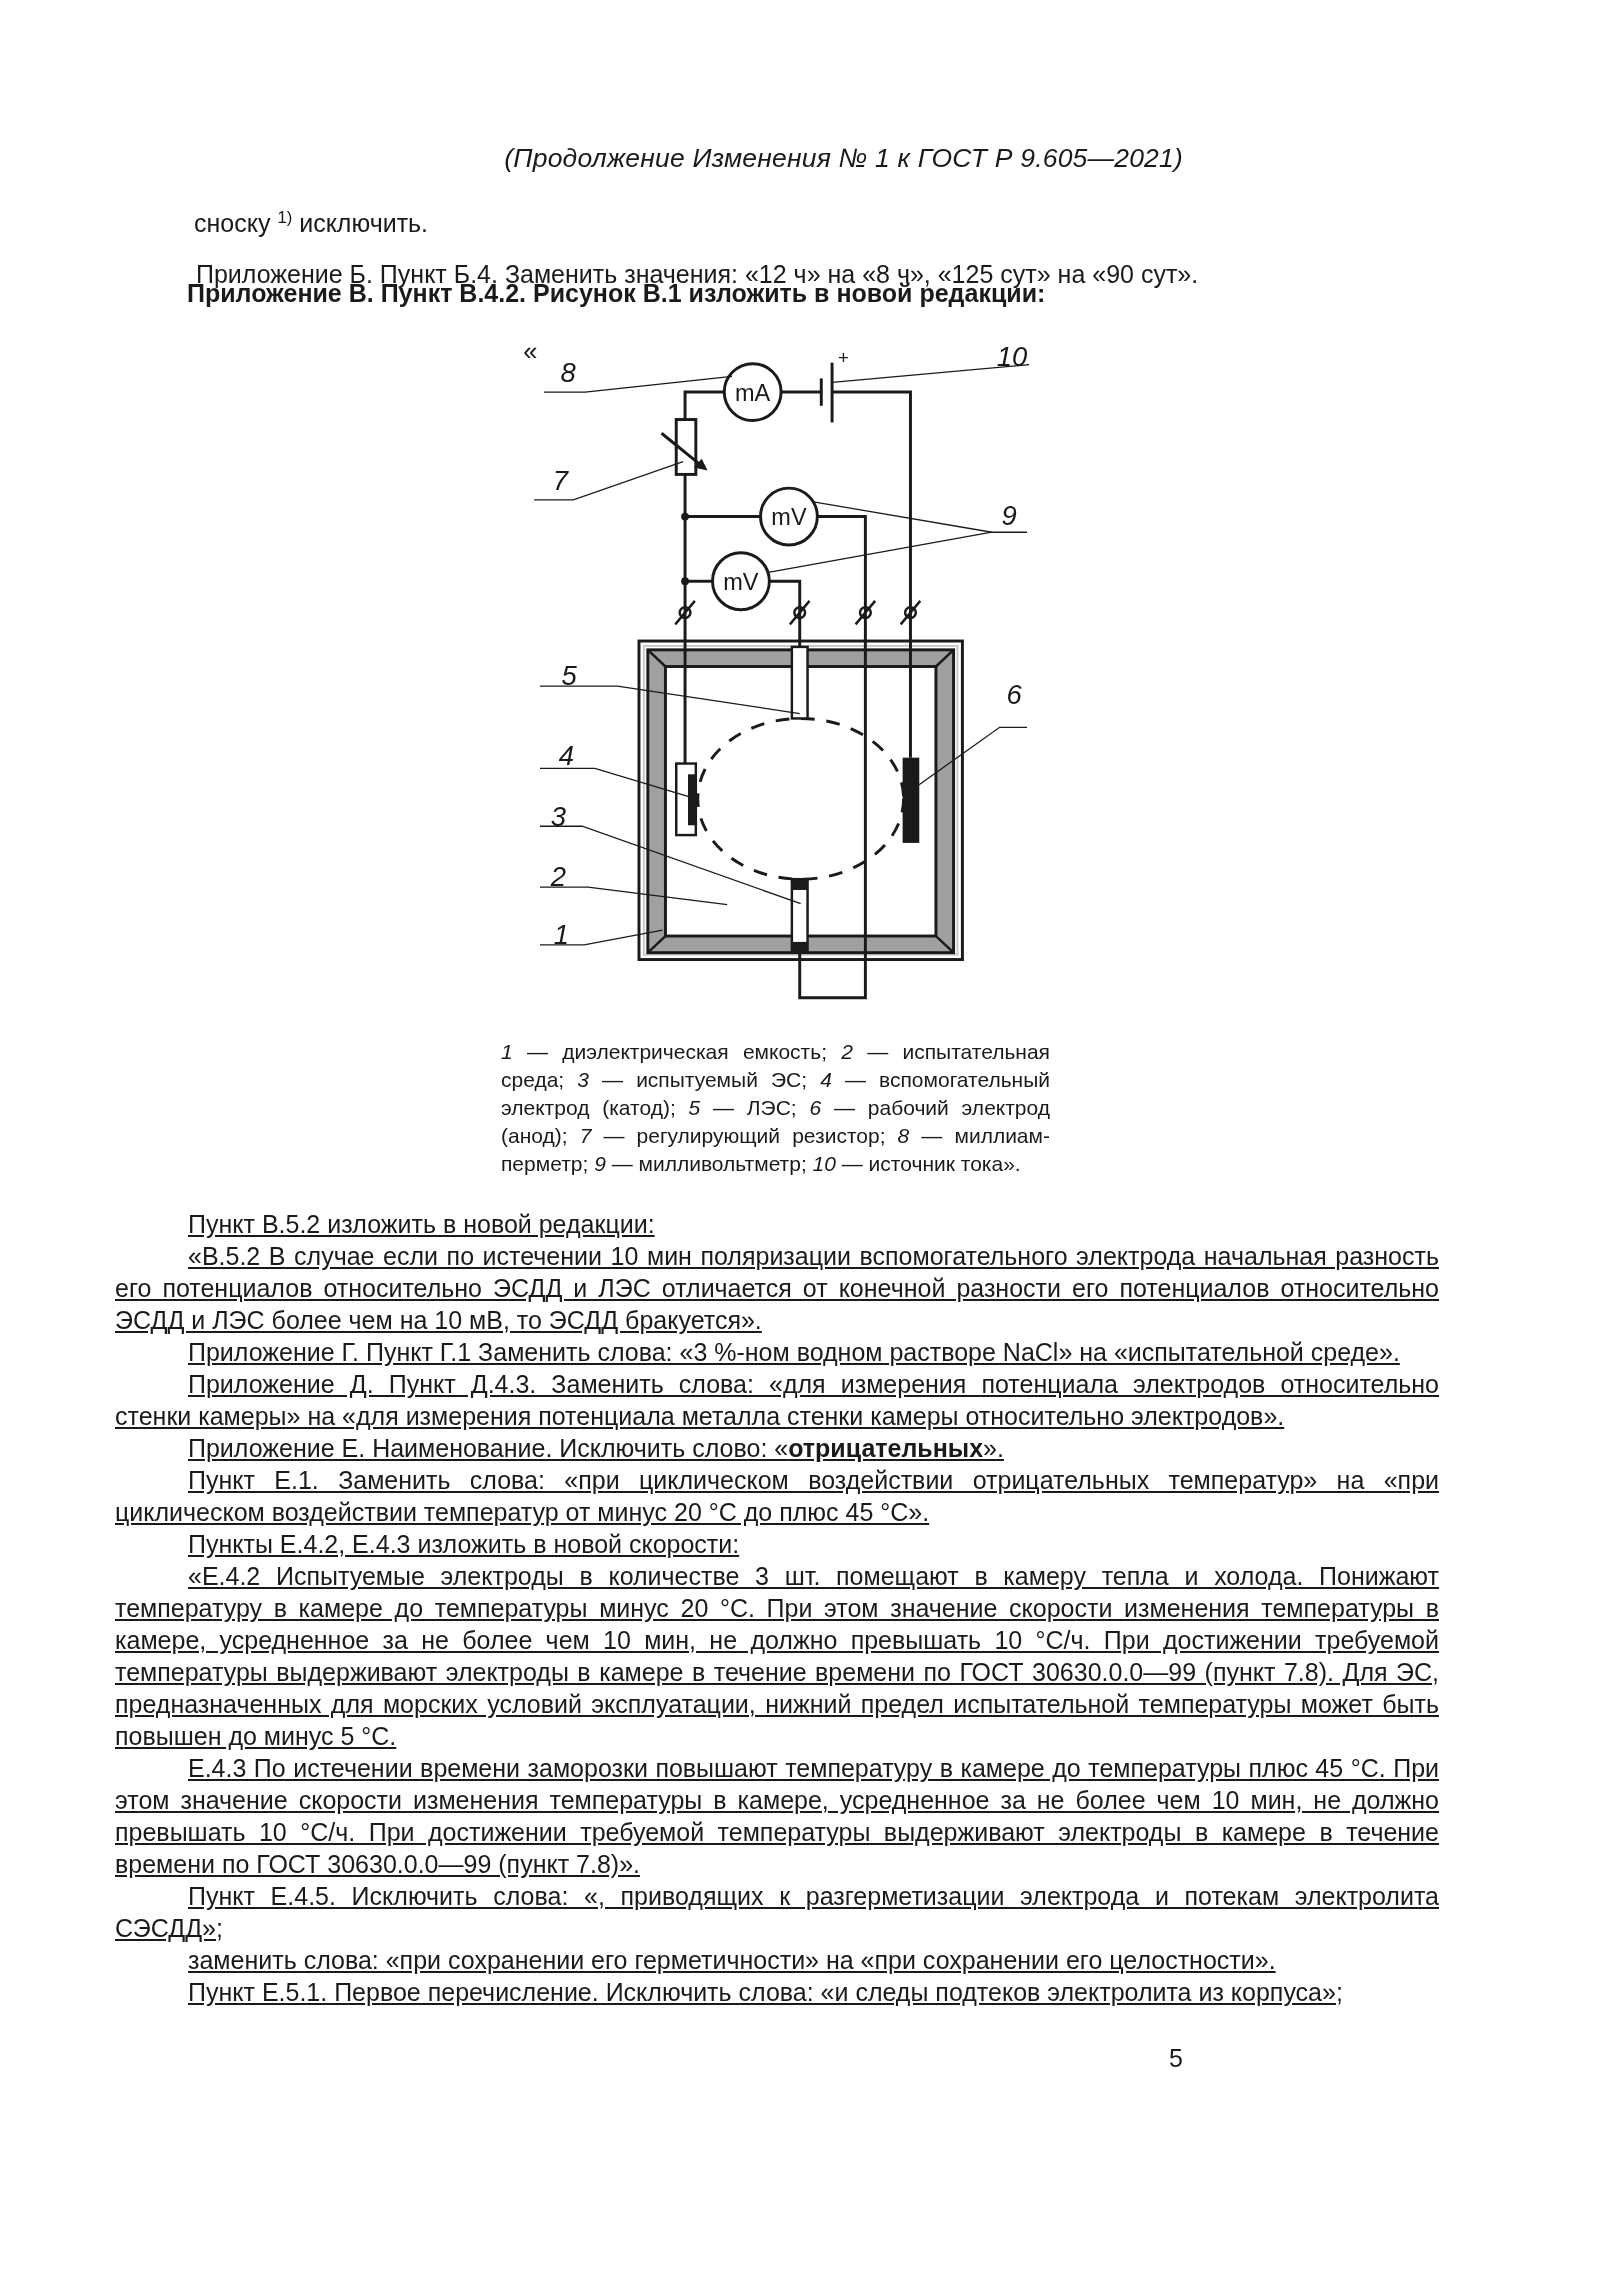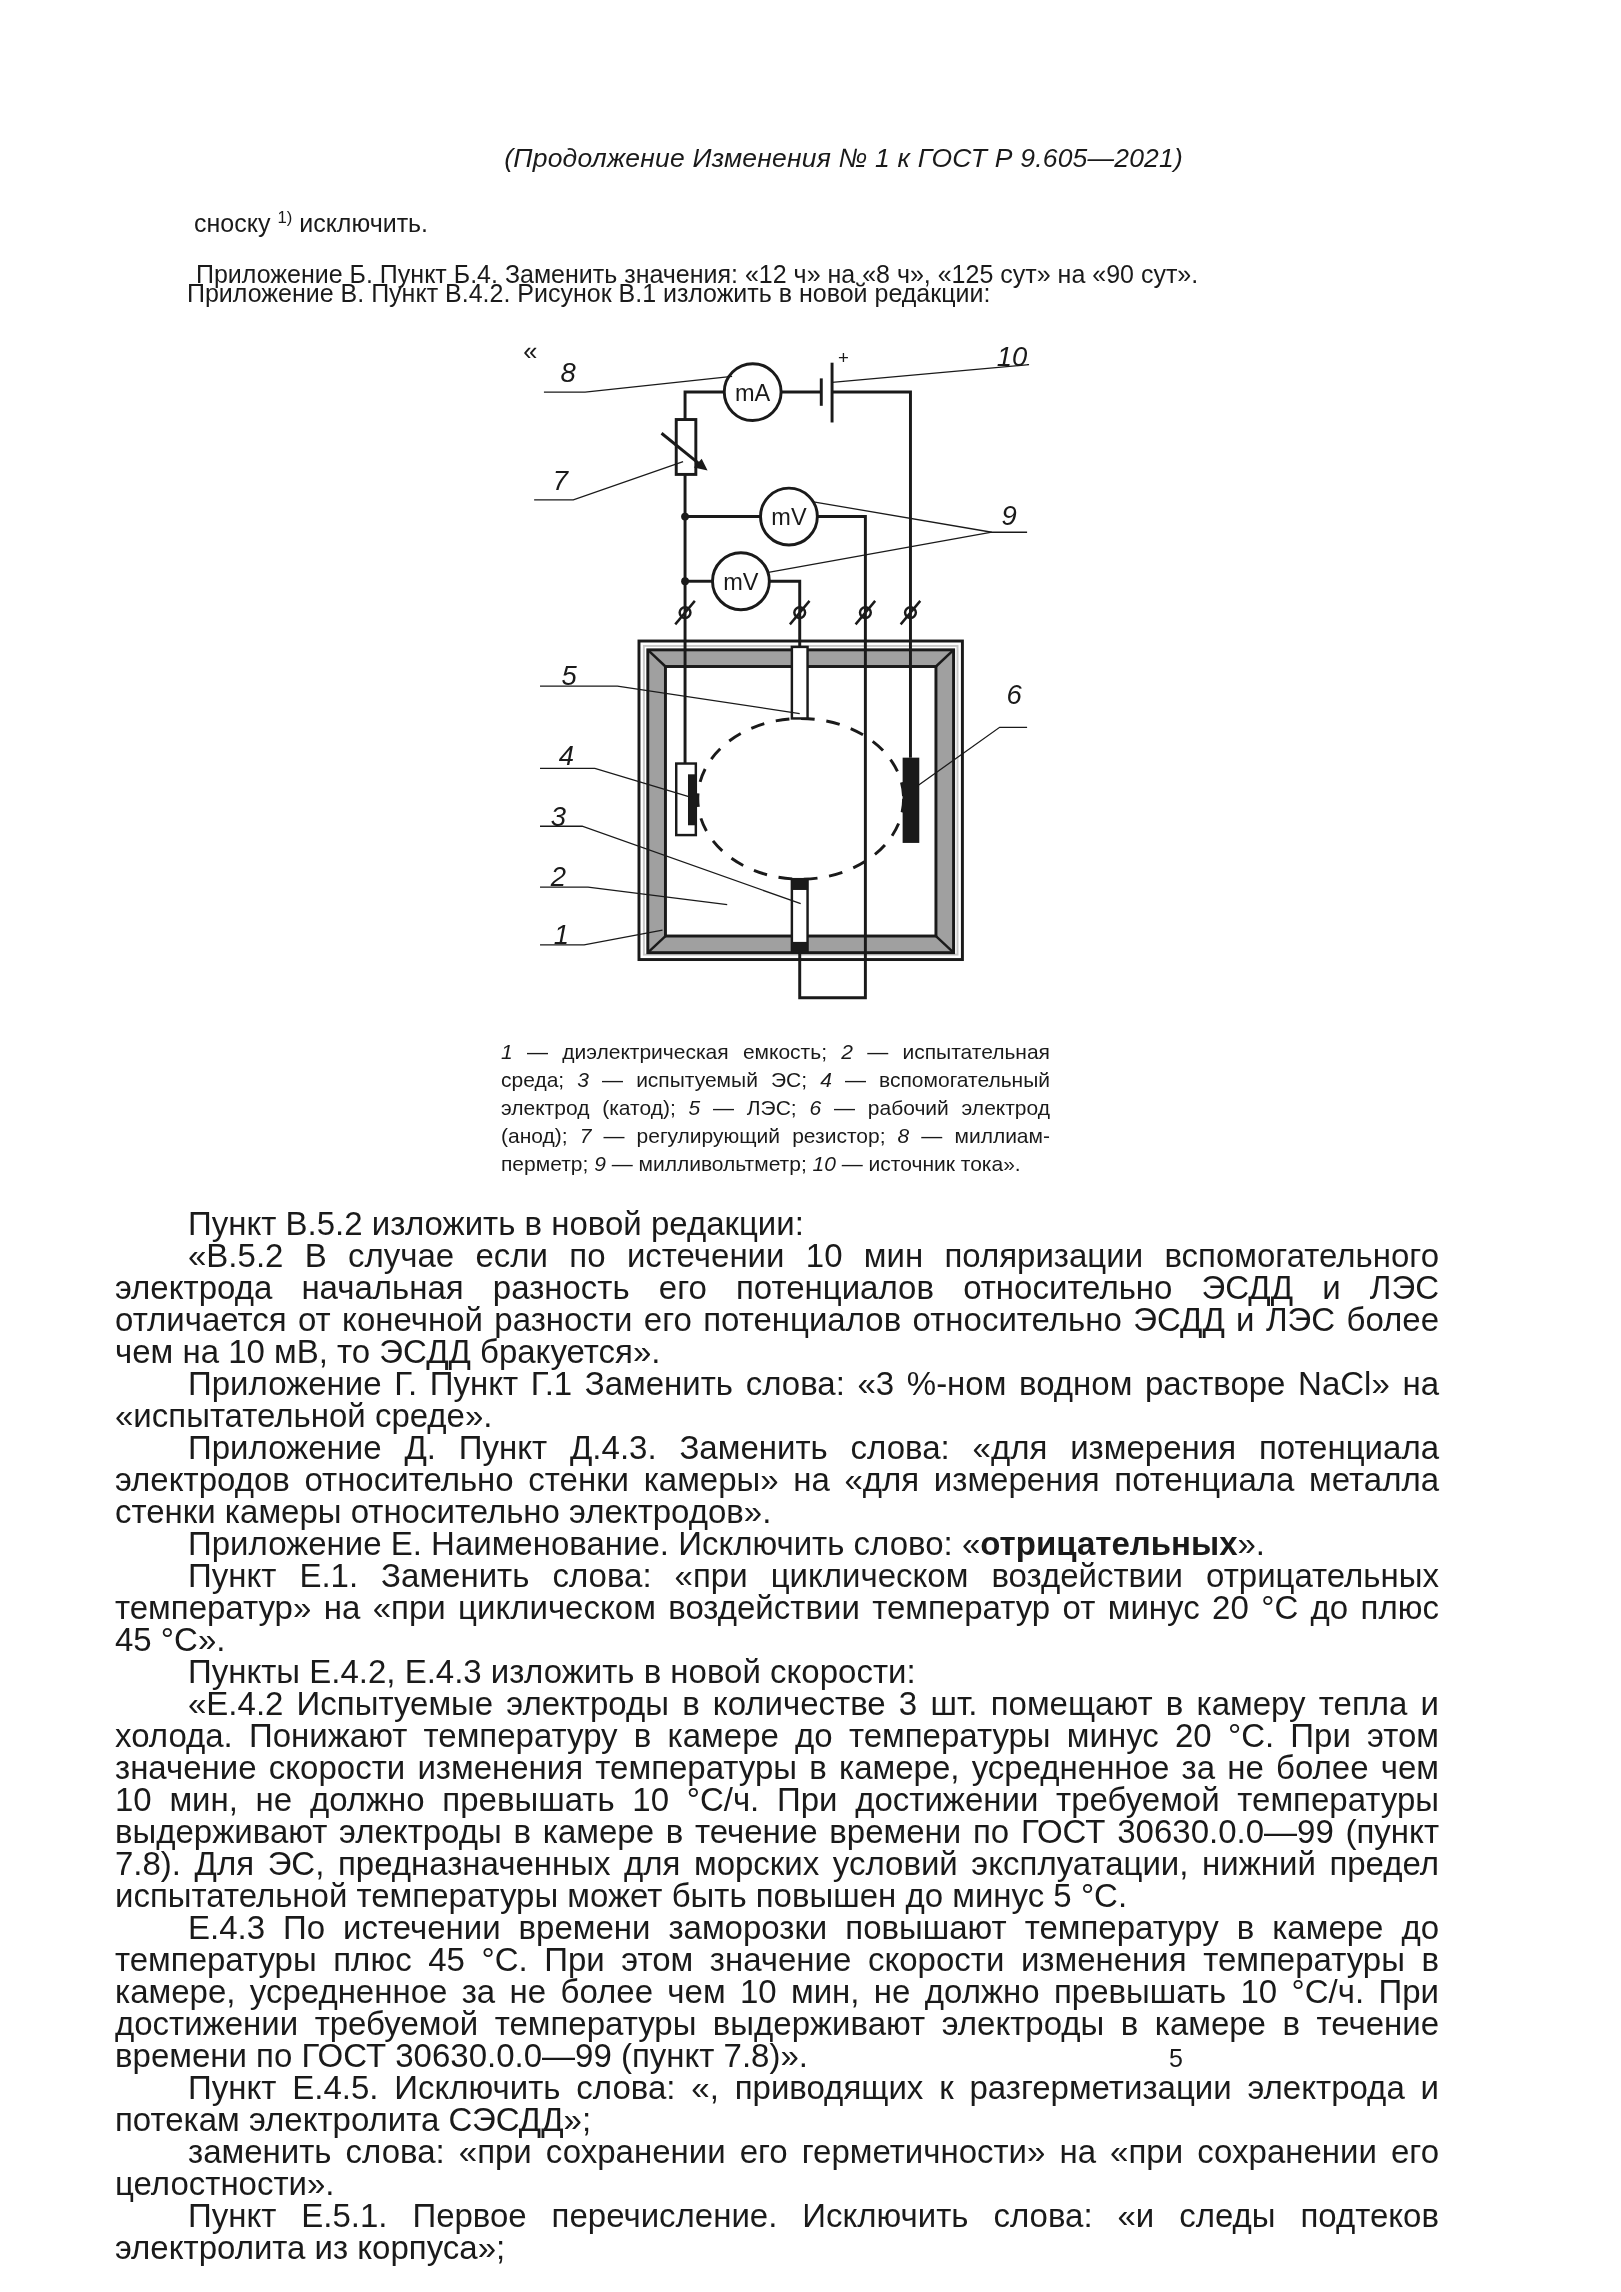--- a/index.html
+++ b/index.html
@@ -2,43 +2,43 @@
 <html><head>
 <meta charset="utf-8">
 <style>
   html, body { margin: 0; padding: 0; background: #ffffff; }
   body { width: 1621px; height: 2293px; position: relative; overflow: hidden;
          font-family: "Liberation Sans", sans-serif; color: #1a1a1a; }
   .page { position: absolute; left: 0; top: 0; width: 1365px; height: 2293px; }
   .header { position: absolute; right: 182px; top: 143px; font-size: 26.5px; font-style: italic;
             letter-spacing: 0.2px; }
   .line { position: absolute; font-size: 25px; line-height: 29px; white-space: nowrap; text-align: right; }
-  .just { position: absolute; left: 115px; width: 1324px; font-size: 33px; line-height: 32px;
-          text-align: justify; }
+  .just { position: absolute; left: 115px; width: 1324px; font-size: 25px; line-height: 32px;
+          text-align: justify; text-decoration: underline; }
   .para { margin: 0; text-indent: 73px; }
   sup { font-size: 16.7px; vertical-align: 8.8px; line-height: 0; }
   .caption { position: absolute; left: 501px; top: 1038px; width: 549px; font-size: 21px;
              line-height: 28px; text-align: justify; }
   .caption .num { font-style: italic; }
   .page-num { position: absolute; right: 182px; top: 2044px; font-size: 25px; }
   svg.diagram { position: absolute; left: 0; top: 0; }
   .lbl { font-family: "Liberation Sans", sans-serif; font-style: italic; font-size: 28px; fill: #1a1a1a; }
   .meter { font-family: "Liberation Sans", sans-serif; font-size: 24px; fill: #1a1a1a; }
   b { font-weight: bold; }
 </style>
 </head>
 <body>
 
 <div class="page">
 
   <div class="header">(Продолжение Изменения № 1 к ГОСТ Р 9.605—2021)</div>
 
   <div class="line" style="left:194px; top:209px;"><span>сноску </span><sup>1)</sup><span> исключить.</span></div>
   <div class="line" style="left:196px; top:260px;">Приложение Б. Пункт Б.4. Заменить значения: «12 ч» на «8 ч», «125 сут» на «90 сут».</div>
-  <div class="line" style="left:187px; top:279px;">Приложение В. Пункт В.4.2. Рисунок В.1 изложить в новой редакции:</div>
+  <div class="line" style="left:187px; top:279px;font-weight:bold;">Приложение В. Пункт В.4.2. Рисунок В.1 изложить в новой редакции:</div>
 
   <svg class="diagram" width="1621" height="1039" viewBox="0 0 1654 1060">
     <text x="534" y="367" font-size="26" font-family="Liberation Sans, sans-serif" fill="#1a1a1a">«</text>
 
     <rect x="652" y="654" width="330" height="325" fill="#ffffff" stroke="#1a1a1a" stroke-width="3"></rect>
     <rect x="657" y="659" width="320" height="315" fill="none" stroke="#c8c8c8" stroke-width="2"></rect>
 
     <path d="M661,663 L973,663 L973,972 L661,972 Z M679,680 L679,955 L955,955 L955,680 Z" fill="#a0a0a0" fill-rule="evenodd" stroke="none"></path>
     <rect x="661" y="663" width="312" height="309" fill="none" stroke="#1a1a1a" stroke-width="3"></rect>
     <rect x="679" y="680" width="276" height="275" fill="#ffffff" stroke="#1a1a1a" stroke-width="3"></rect>

